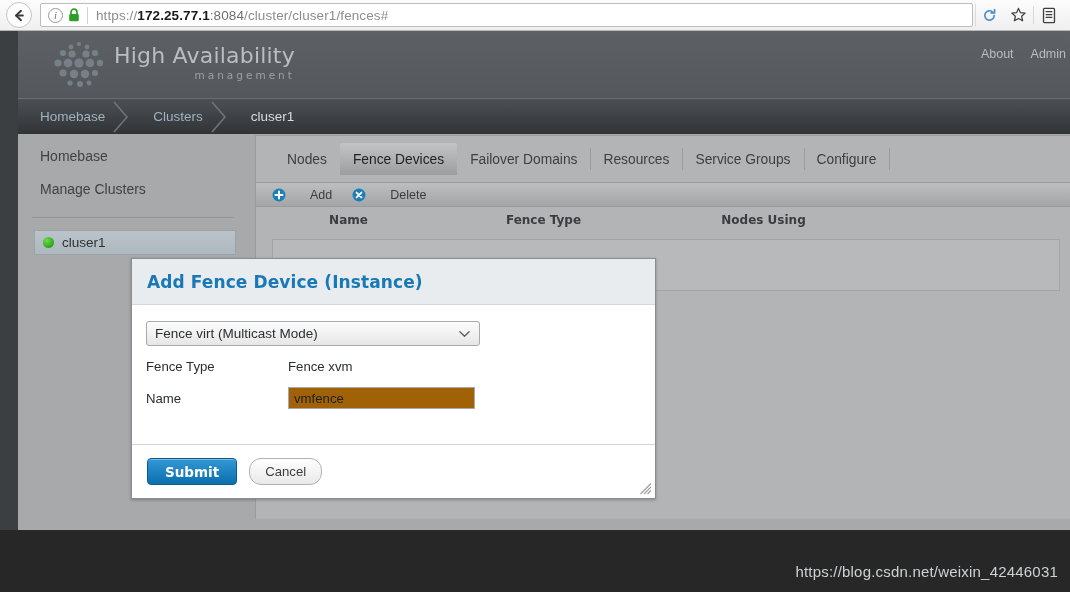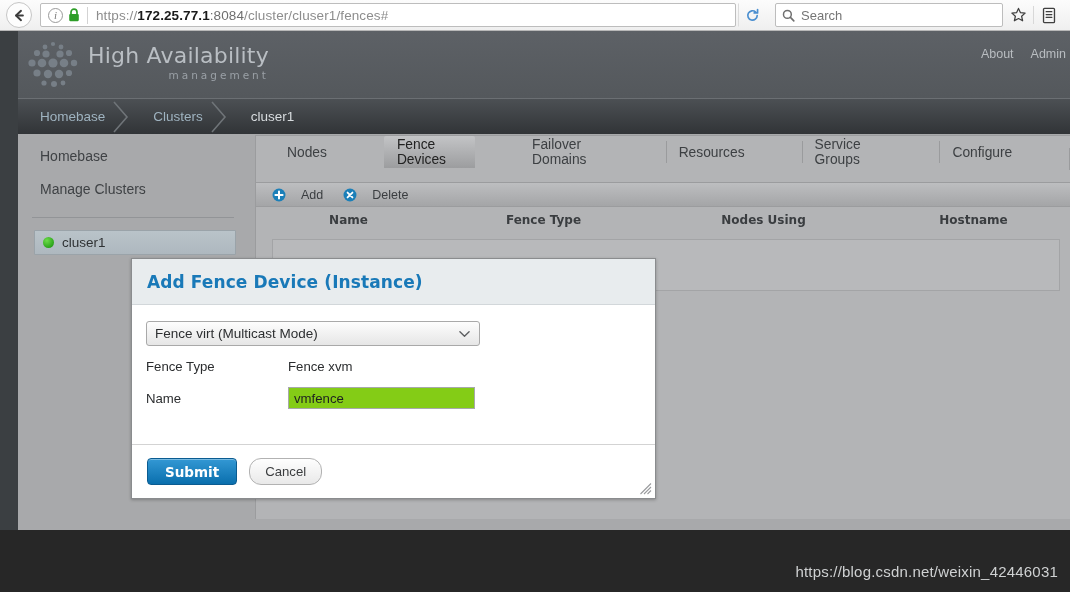--- a/index.html
+++ b/index.html
@@ -80,21 +80,21 @@
     position: absolute; left: 18px; top: 0;
     width: 1052px; height: 499px;
     background: #a8a9ab;
   }
   
   .app-header {
     position: relative; height: 67px;
     background: linear-gradient(#5d6166, #54585c);
     overflow: hidden;
   }
-  .logo-wrap { position:absolute; left:4px; top:7px; display:flex; align-items:flex-start;}
+  .logo-wrap { position:absolute; left:30px; top:7px; display:flex; align-items:flex-start;}
   .logo-dots { width:62px; height:52px; flex:none; }
   .logo-text { margin-left:4px; padding-top:6px; }
   .logo-title {
     font-size: 22px; color:#b9bec3; letter-spacing:.2px; line-height:24px;
     font-family: "DejaVu Sans", sans-serif;
   }
   .logo-sub {
     font-size: 10.5px; color:#9aa0a6; letter-spacing:3px; text-align:right;
     margin-top:1px; font-family:"DejaVu Sans", sans-serif;
   }
@@ -146,23 +146,22 @@
   .side-item-label { font-size:13.5px; color:#2f3234; }
 
   .panel {
     position:absolute; left:237px; top:1px;
     width: 815px; height: 384px;
     background: #b3b4b6;
     border-left:1px solid #9b9c9e;
     border-top:1px solid #9b9c9e;
   }
   .tabsrow {
-    height: 46px; display:flex; align-items:flex-start;
+    height: 46px; display:flex; align-items:center;
     padding-left: 18px;
-    gap: 44px;
   }
   .tab {
     position:relative; height:32px; padding:0 13px;
     display:flex; align-items:center;
     font-size:13.8px; color:#3d4043;
   }
   .tab + .tab::before {
     content:""; position:absolute; left:0; top:5px; bottom:5px;
     width:1px; background:#9a9b9d;
   }
@@ -174,21 +173,21 @@
   .tab.active + .tab::before { display:none; }
   .last-sep {
     width:1px; align-self:center; height:22px; background:#9a9b9d; margin-left:0;
   }
 
   .toolbar {
     height: 25px; background: linear-gradient(#bdbec0, #a4a5a7);
     border-top:1px solid #9b9c9e; border-bottom:1px solid #9b9c9e;
     display:flex; align-items:center; padding-left:16px; gap:20px;
   }
-  .tool-btn { display:flex; align-items:center; gap:15px; font-size:12.5px; color:#3a3d40;}
+  .tool-btn { display:flex; align-items:center; gap:24px; font-size:12.5px; color:#3a3d40;}
   .th-row {
     height: 26px; display:flex; align-items:center;
     background:#b3b4b6; font-size:12px; color:#3a3d40; font-weight:bold;
     font-family:"DejaVu Sans", sans-serif;
   }
   .th { text-align:center; }
   .table-body {
     margin: 6px 10px 0 16px; height: 52px;
     background:#b8b9bb; border:1px solid #a3a4a6;
   }
@@ -215,21 +214,21 @@
     background:linear-gradient(#fdfdfd,#e6e6e6);
     border:1px solid #a9a9a9; border-radius:3px;
     display:flex; align-items:center; padding:0 8px;
     font-size:13.5px; color:#2d2f31;
   }
   .select-chev { position:absolute; right:9px; top:8px; }
   .frm-row { display:flex; align-items:center; margin-top:13px; }
   .frm-label { width:142px; font-size:13.2px; color:#2b2d2f; }
   .frm-static { font-size:13.2px; color:#2b2d2f; }
   .frm-input {
-    width:187px; height:22px; border:1px solid #a7a9ab; background:#84cc16;
+    width:187px; height:22px; border:1px solid #a7a9ab; background:#a16207;
     font-size:13.2px; color:#1e2021; padding:0 5px;
     font-family:"Liberation Sans", sans-serif; outline:none;
   }
   .modal-foot {
     position:absolute; left:0; bottom:0; width:100%; height:54px;
     border-top:1px solid #d3d3d3;
     display:flex; align-items:center; padding-left:15px; gap:12px;
   }
   .btn-submit {
     height:27px; padding:0 17px; border-radius:4px;
@@ -276,29 +275,20 @@
     <span class="url-text"><span class="u-dim">https://</span><b>172.25.77.1</b><span class="u-mid">:8084</span><span class="u-dim">/cluster/cluser1/fences#</span></span>
   </div>
 
   <div class="reload-btn">
     <svg width="15" height="15" viewBox="0 0 16 16">
       <path d="M13 8a5 5 0 1 1-1.6-3.7" stroke="#4b8fd0" stroke-width="1.8" fill="none" stroke-linecap="round"></path>
       <path d="M13.4 1.6v3.6h-3.6" stroke="#4b8fd0" stroke-width="1.8" fill="none" stroke-linecap="round" stroke-linejoin="round"></path>
     </svg>
   </div>
 
-  <div class="searchbar">
-    <span class="sq">
-      <svg width="13" height="13" viewBox="0 0 14 14">
-        <circle cx="5.8" cy="5.8" r="4.2" stroke="#6f6f6f" stroke-width="1.6" fill="none"></circle>
-        <path d="M9.1 9.1l3.6 3.6" stroke="#6f6f6f" stroke-width="1.8" stroke-linecap="round"></path>
-      </svg>
-    </span>
-    <input type="text" placeholder="Search" style="">
-  </div>
 
   <span class="tool-icon">
     <svg width="17" height="17" viewBox="0 0 18 18">
       <path d="M9 1.5l2.1 4.5 4.9.5-3.7 3.3 1.1 4.8L9 12.2l-4.4 2.4 1.1-4.8L2 6.5l4.9-.5z" fill="none" stroke="#3f3f3f" stroke-width="1.3" stroke-linejoin="round"></path>
     </svg>
   </span>
   <span class="tool-sep"></span>
   <span class="tool-icon">
     <svg width="16" height="17" viewBox="0 0 16 18">
       <rect x="2.2" y="1.5" width="11.6" height="15" rx="1" fill="none" stroke="#3f3f3f" stroke-width="1.4"></rect>
@@ -416,21 +406,20 @@
               <path d="M5.2 5.2l5.6 5.6M10.8 5.2l-5.6 5.6" stroke="#fff" stroke-width="2.1" stroke-linecap="round"></path>
             </svg>
             <span>Delete</span>
           </div>
         </div>
 
         <div class="th-row">
           <div class="th" style="width:185px">Name</div>
           <div class="th" style="width:205px">Fence Type</div>
           <div class="th" style="width:235px">Nodes Using</div>
-          <div class="th" style="width:185px">Hostname</div>
         </div>
 
         <div class="table-body"></div>
       </div>
 
       <div class="modal" style="left:113px; top:124px;">
         <div class="modal-head">
           <span class="modal-title">Add Fence Device (Instance)</span>
         </div>
         <div class="modal-body">

